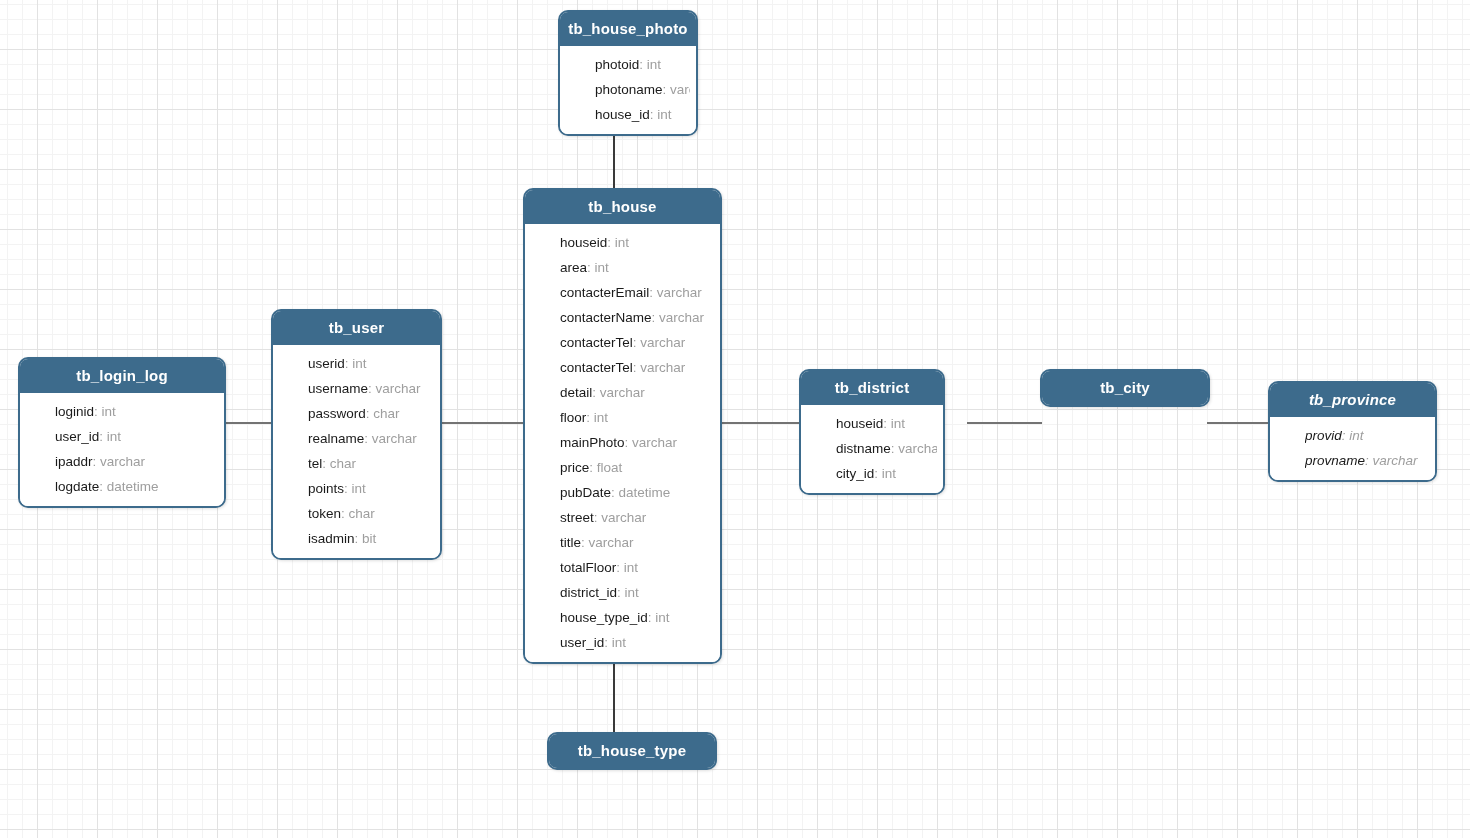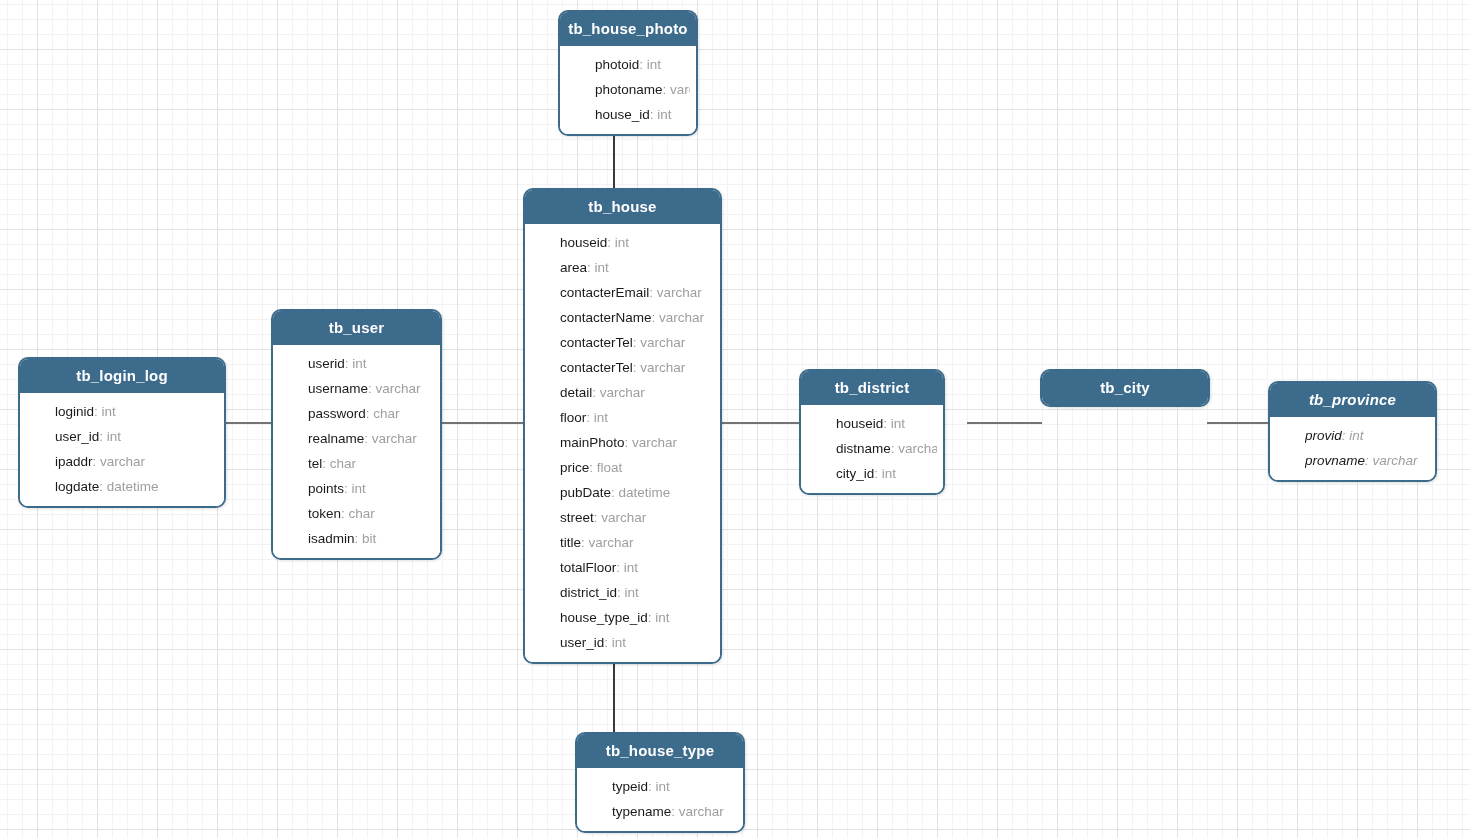--- a/index.html
+++ b/index.html
@@ -143,20 +143,16 @@
     <div class="entity" style="left: 1040px; top: 369px; width: 170px;">
       <div class="thead">tb_city</div>
     </div>
     <div class="entity" style="left: 1268px; top: 381px; width: 169px; font-style: italic;">
       <div class="thead">tb_province</div>
       <div class="tbody">
         <div class="frow"><span class="fname">provid</span><span class="ftype">: int</span></div>
         <div class="frow"><span class="fname">provname</span><span class="ftype">: varchar</span></div>
       </div>
     </div>
-    <div class="entity" style="left: 547px; top: 732px; width: 170px; margin-left: 28px;">
+    <div class="entity" style="left: 547px; top: 732px; width: 170px;">
       <div class="thead">tb_house_type</div>
-      <div class="tbody">
-        <div class="frow"><span class="fname">typeid</span><span class="ftype">: int</span></div>
-        <div class="frow"><span class="fname">typename</span><span class="ftype">: varchar</span></div>
-      </div>
     </div>
   </div>
 
 </body></html>

